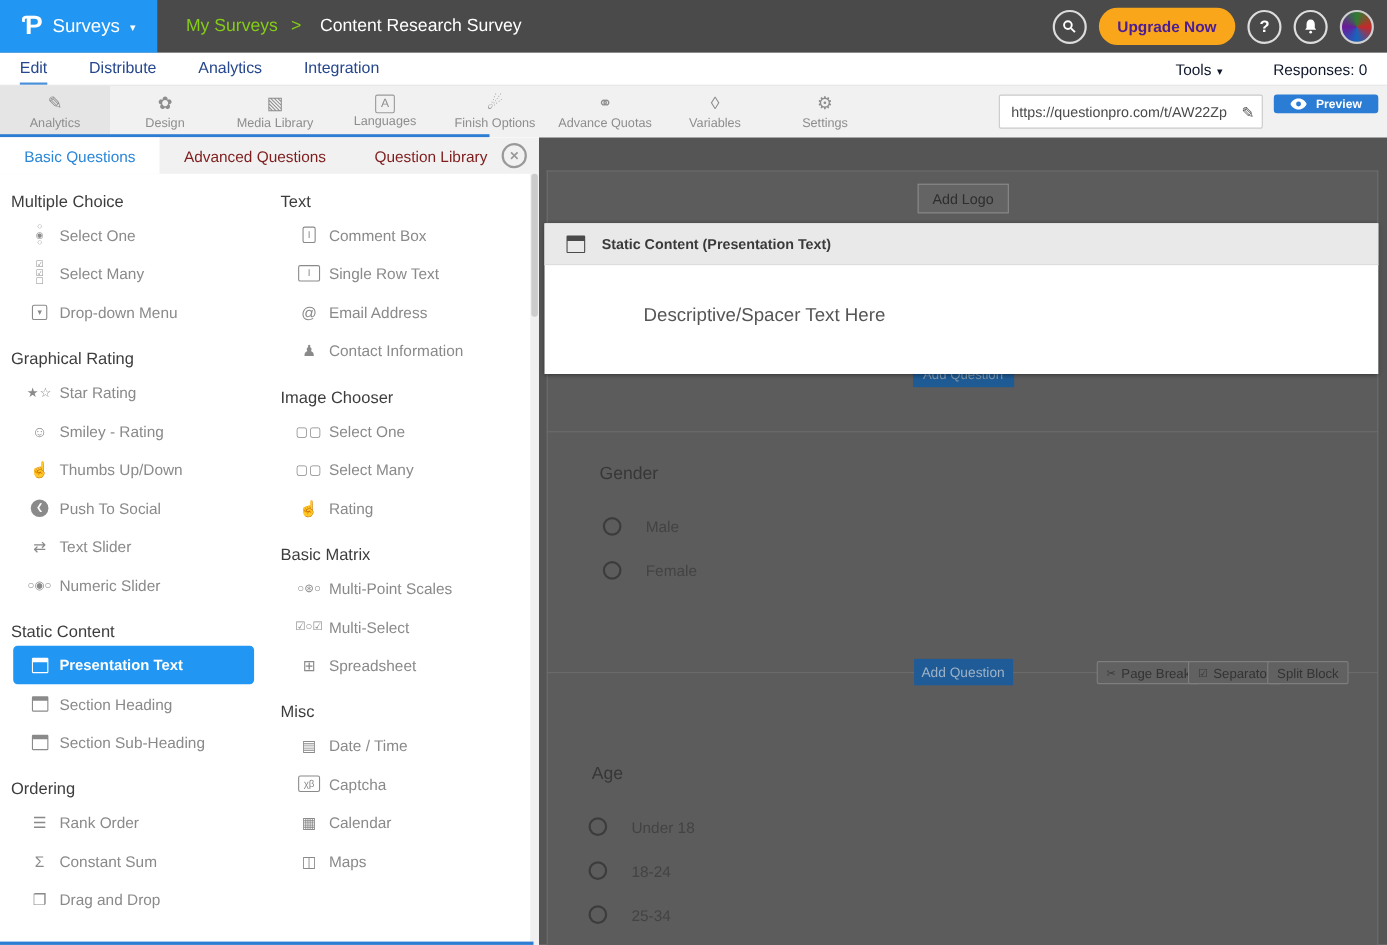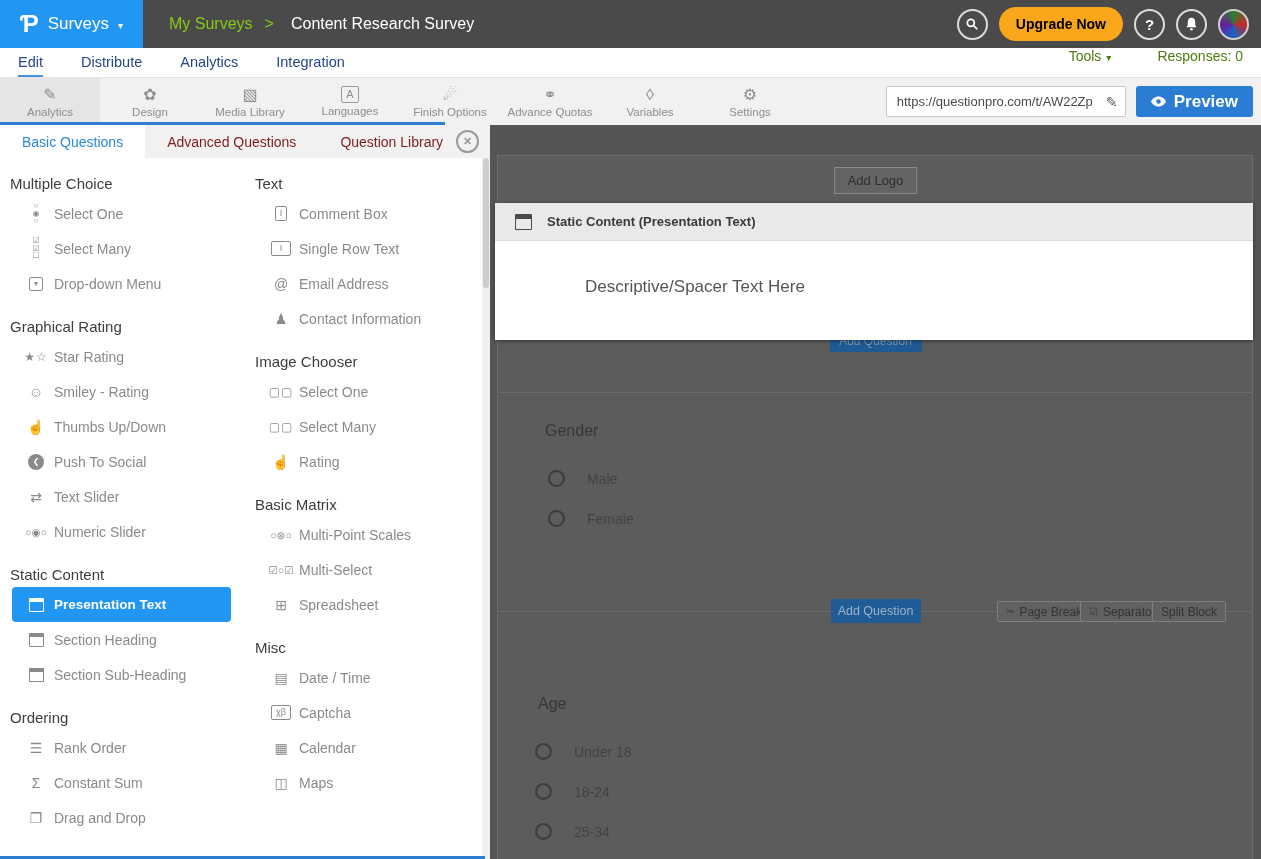--- a/index.html
+++ b/index.html
@@ -10,45 +10,45 @@
 .topbar { height:48px; background:#4a4a4a; display:flex; align-items:center; flex:none; }
 .logo-block { width:143px; height:48px; background:#2196f3; display:flex; align-items:center; justify-content:center; gap:9px; color:#fff; cursor:pointer; }
 .logo-glyph { font-size:24px; font-weight:bold; }
 .logo-label { font-size:17px; }
 .logo-caret { font-size:10px; margin-top:2px; }
 .breadcrumb { display:flex; align-items:center; gap:12px; margin-left:26px; font-size:16px; }
 .bc-parent,.bc-sep { color:#84cc16; }
 .bc-current { color:#fff; margin-left:5px; }
 .topbar-right { margin-left:auto; display:flex; align-items:center; gap:11px; padding-right:12px; }
 .circle-btn { width:31px; height:31px; border:2px solid #dcdcdc; border-radius:50%; display:flex; align-items:center; justify-content:center; color:#fff; font-weight:bold; font-size:15px; flex:none; }
-.upgrade-btn { background:#f9a61b; color:#000000; font-size:14px; font-weight:bold; border:none; border-radius:17px; padding:9px 17px; cursor:pointer; font-family:inherit; }
+.upgrade-btn { background:#f9a61b; color:#4c1d95; font-size:14px; font-weight:bold; border:none; border-radius:17px; padding:9px 17px; cursor:pointer; font-family:inherit; }
 .avatar { width:31px; height:31px; border-radius:50%; border:2px solid #cfcfcf; background:conic-gradient(#2e7d32,#c62828,#1565c0,#6a1b9a,#2e7d32); }
 
 
 .navbar { height:30px; background:#fff; border-bottom:1px solid #e3e3e3; display:flex; align-items:stretch; padding:0 18px; flex:none; }
 .nav-tabs { display:flex; }
 .nav-tab { font-size:14.5px; color:#26478d; margin-right:38px; display:flex; align-items:center; border-bottom:2px solid transparent; cursor:pointer; }
 .nav-tab.active { border-bottom-color:#4a90d9; }
-.nav-right { margin-left:auto; display:flex; align-items:flex-start; gap:46px; color:#4d7c0f; font-size:14px; }
+.nav-right { margin-left:auto; display:flex; align-items:center; gap:46px; color:#0f172a; font-size:14px; }
 .nav-right .caret { font-size:10px; margin-left:5px; }
 .tools-dd { cursor:pointer; }
 
 
 .toolbar { height:47px; background:#f1f1f1; display:flex; position:relative; flex:none; }
 .tb-items { display:flex; }
 .tb-item { width:100px; display:flex; flex-direction:column; align-items:center; justify-content:center; gap:2px; color:#8d8d8d; cursor:pointer; }
 .tb-item.active { background:#e5e5e5; }
 .tb-icon { font-size:16px; height:18px; line-height:18px; }
 .tb-icon.boxed { border:1px solid #9a9a9a; border-radius:2px; font-size:11px; height:17px; line-height:15px; padding:0 4px; }
 .tb-label { font-size:11.5px; }
 .tb-right { position:absolute; right:8px; top:8px; display:flex; gap:10px; }
 .url-box { width:240px; height:31px; background:#fff; border:1px solid #c9c9c9; border-radius:2px; display:flex; align-items:center; }
 .url-input { flex:1; min-width:0; border:none; outline:none; font-size:13px; color:#4a4a4a; padding:0 4px 0 10px; font-family:inherit; background:transparent; }
 .url-edit { width:26px; text-align:center; color:#555; font-size:14px; cursor:pointer; }
-.preview-btn { height:31px; background:#2a7cd5; color:#fff; border:none; border-radius:3px; font-size:17px; font-weight:bold; padding:0 15px; display:flex; align-items:center; gap:8px; cursor:pointer; font-family:inherit; }
+.preview-btn { height:17px; background:#2a7cd5; color:#fff; border:none; border-radius:3px; font-size:11px; font-weight:bold; padding:0 15px; display:flex; align-items:center; gap:8px; cursor:pointer; font-family:inherit; }
 .blue-underline { position:absolute; left:0; bottom:0; width:445px; height:3px; background:#2d7dd2; }
 
 
 .main { flex:1; display:flex; min-height:0; }
 
 
 .left-panel { width:490px; background:#fff; display:flex; flex-direction:column; position:relative; flex:none; }
 .panel-tabs { height:33px; background:#f1f1f1; display:flex; align-items:stretch; flex:none; position:relative; }
 .panel-tab { padding:0 22px; display:flex; align-items:center; font-size:14px; color:#7f1d1d; cursor:pointer; }
 .panel-tab.active { background:#fff; color:#2b87d8; }

